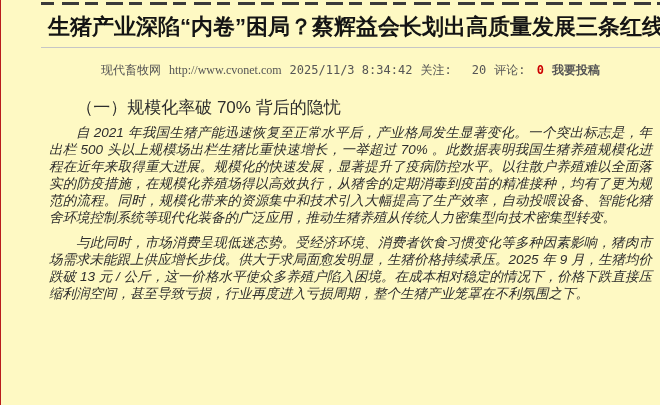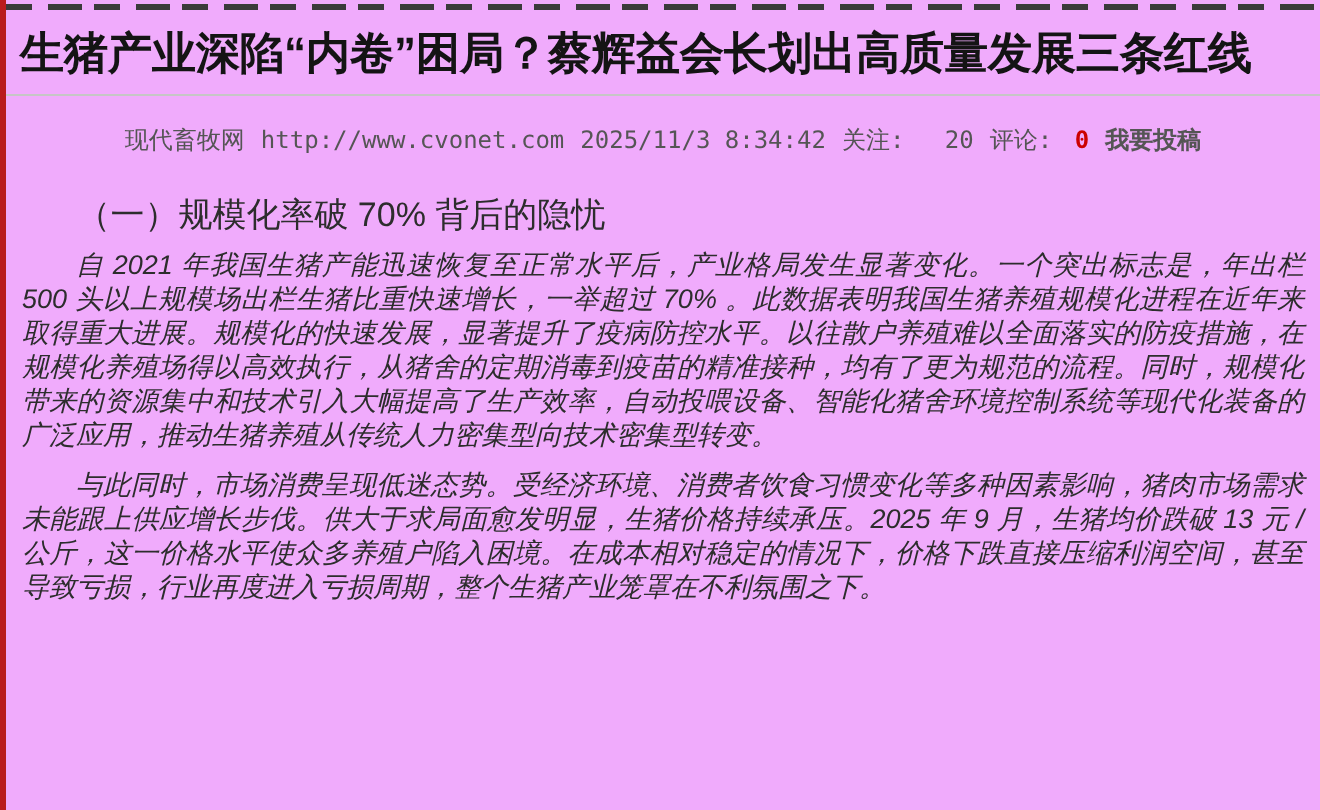--- a/index.html
+++ b/index.html
@@ -5,23 +5,24 @@
   html, body {
     margin: 0;
     padding: 0;
     background: #ffffff;
     font-family: "Liberation Sans", sans-serif;
   }
   .page {
     width: 660px;
     height: 405px;
     overflow: hidden;
-    background: #f0abfc;
-    border-left: 3px solid #b91c1c;
+    background: #fef9c3;
+    border-left: 1px solid #b91c1c;
     box-sizing: border-box;
+    padding-left: 40px;
   }
   
   .top-strip {
     height: 3px;
     margin-top: 2px;
     background: repeating-linear-gradient(90deg,
       #3a3a3a 0px, #3a3a3a 13px,
       transparent 13px, transparent 21px,
       #3a3a3a 21px, #3a3a3a 38px,
       transparent 38px, transparent 44px);
@@ -42,21 +43,21 @@
   }
   .meta {
     margin-top: 14px;
     text-align: center;
     font-size: 12px;
     color: #555555;
     font-family: "DejaVu Sans Mono", "Liberation Mono", monospace;
     white-space: nowrap;
   }
   .meta span, .meta a { margin: 0 4px; text-align: center; }
-  .meta a { text-decoration: none; color: #555555; }
+  .meta a { text-decoration: none; color: #555555; font-family: Liberation Serif, serif; }
   .comment-count { color: #cc0000; font-weight: bold; margin-left: 1px; }
   .submit-link { color: #1f8a1f; font-weight: bold; }
   .article-body {
     margin-top: 20px;
     padding: 0 8px;
     font-size: 13.5px;
     line-height: 17px;
     color: #2d2d2d;
     text-align: justify;
   }

